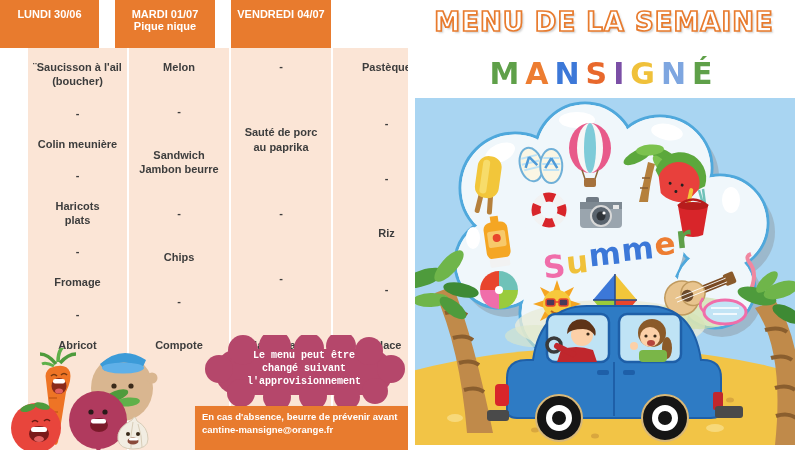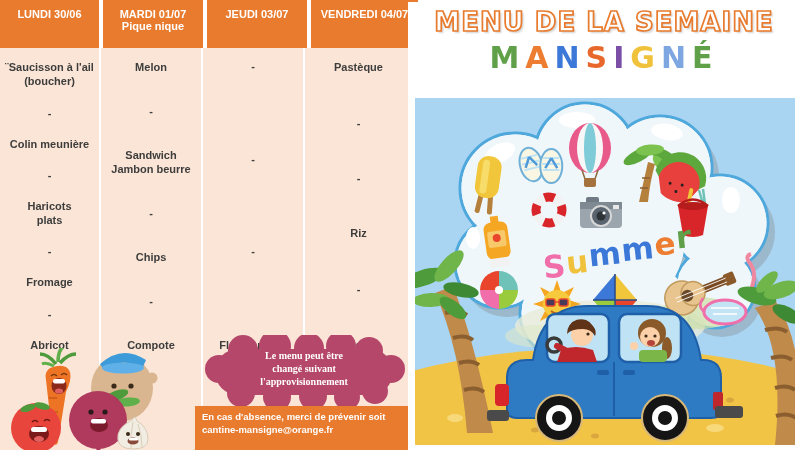--- a/index.html
+++ b/index.html
@@ -3,71 +3,68 @@
 <meta charset="utf-8">
 <style>
   * { margin:0; padding:0; box-sizing:border-box; }
   html,body { width:800px; height:450px; overflow:hidden; background:#fff;
               font-family:"Liberation Sans", sans-serif; }
   .page { position:relative; width:800px; height:450px; background:#fff; }
 
   
   .left { position:absolute; left:0; top:0; width:408px; height:450px; }
   .t-head { position:absolute; left:0; top:0; width:408px; height:48px;
-            display:grid; grid-template-columns:99px 100px 100px 107px; gap:4px; background:#fff; }
+            display:grid; grid-template-columns:99px 100px 100px 107px; gap:16px; background:#fff; }
   .h-cell { background:#E87B2E; color:#fff; font-weight:bold; font-size:11px;
             text-align:center; padding-top:8px; display:flex; flex-direction:column; }
   .h-sub { margin-top:auto; padding-bottom:16px; }
   .t-body { position:absolute; left:0; top:48px; width:408px; height:402px;
-            display:grid; grid-template-columns:99px 100px 100px 107px; gap:2px; background:#fff; }
+            display:grid; grid-template-columns:99px 100px 100px 107px; gap:2px; background:#fff;padding-left:28px; }
   .b-col { background:#FBE5D6; height:100%; }
   .b-stack { height:292px; margin-top:12px; display:flex; flex-direction:column;
              justify-content:space-between; align-items:center; }
   .b-item { font-size:11px; font-weight:bold; color:#3d3d3d; text-align:center;
             white-space:pre-line; line-height:1.3; }
   .b-dash { font-size:11px; font-weight:bold; color:#3d3d3d; }
 
   .veggies { position:absolute; left:4px; top:348px; width:190px; height:102px; }
 
   .cloud-note { position:absolute; left:201px; top:335px; width:206px; height:73px; }
   .cloud-note svg { position:absolute; inset:0; }
   .note-text { position:relative; z-index:1; color:#fff; font-weight:bold; font-size:10px;
                text-align:center; padding-top:14px; white-space:pre-line; line-height:1.3;
-               font-family:Liberation Serif, serif; }
+               font-family:Liberation Mono, monospace; }
 
   .contact-box { position:absolute; left:195px; top:406px; width:213px; height:44px;
                  background:#E87B2E; color:#fff; font-weight:bold; font-size:9.5px;
                  line-height:1.4; padding:4px 7px; box-shadow:2px 2px 3px rgba(0,0,0,0.25); }
 
   
   .right { position:absolute; left:408px; top:2px; width:392px; height:450px; background:#fff; }
   .title-main { margin-top:5px; text-align:center; font-size:26px; font-weight:800;
                 letter-spacing:1px; color:#fff; -webkit-text-stroke:1.7px #E87B2E;
                 text-shadow:2px 2px 2px rgba(130,130,130,0.35);
                 font-family:"DejaVu Sans", sans-serif; }
-  .title-town { margin-top:3px; text-align:center; font-size:30px; font-weight:800;
+  .title-town { margin-top:19px; text-align:center; font-size:30px; font-weight:800;
                 letter-spacing:6px; font-family:"DejaVu Sans", sans-serif; }
   .scene { position:absolute; left:7px; top:96px; width:380px; height:347px; }
 </style>
 </head>
 <body>
 
 <div class="page">
 
   <div class="left">
     <div class="t-head" id="thead">
         <div class="h-cell">
           <div>LUNDI 30/06</div>
         </div>
         <div class="h-cell">
           <div>MARDI 01/07</div>
           <div class="h-sub">Pique nique</div>
-        </div>
-        <div class="h-cell">
-          <div>JEUDI 03/07</div>
         </div>
         <div class="h-cell">
           <div>VENDREDI 04/07</div>
         </div>
       </div>
     <div class="t-body" id="tbody">
         <div class="b-col">
           <div class="b-stack">
             <div class="b-item">¨Saucisson à l'ail
 (boucher)</div>
@@ -90,20 +87,22 @@
 Jambon beurre</div>
             <div class="b-dash">-</div>
             <div class="b-item">Chips</div>
             <div class="b-dash">-</div>
             <div class="b-item">Compote</div>
           </div>
         </div>
         <div class="b-col">
           <div class="b-stack">
             <div class="b-dash">-</div>
+            <div class="b-item">Sauté de porc
+au paprika</div>
             <div class="b-dash">-</div>
             <div class="b-dash">-</div>
             <div class="b-item">Flan caramel</div>
           </div>
         </div>
         <div class="b-col">
           <div class="b-stack">
             <div class="b-item">Pastèque</div>
             <div class="b-dash">-</div>
             <div class="b-dash">-</div>
@@ -189,21 +188,21 @@
             <circle cx="146" cy="62" r="13"></circle>
           <circle cx="174" cy="56" r="13"></circle>
         </g>
       </svg>
       <div class="note-text">Le menu peut être
 changé suivant
 l'approvisionnement</div>
     </div>
 
     <div class="contact-box">
-      <div>En cas d'absence, merci de prévenir soit</div>
+      <div>En cas d'absence, beurre de prévenir avant</div>
       <div>cantine-mansigne@orange.fr</div>
     </div>
   </div>
 
   <div class="right">
     <div class="title-main">MENU DE LA SEMAINE</div>
     <div class="title-town" id="town"><span style="color: rgb(95, 160, 73);">M</span><span style="color: rgb(237, 125, 49);">A</span><span style="color: rgb(60, 120, 216);">N</span><span style="color: rgb(232, 104, 44);">S</span><span style="color: rgb(123, 79, 166);">I</span><span style="color: rgb(240, 193, 58);">G</span><span style="color: rgb(126, 166, 224);">N</span><span style="color: rgb(95, 160, 73);">É</span></div>
 
     <svg class="scene" viewBox="0 0 380 347">
 

